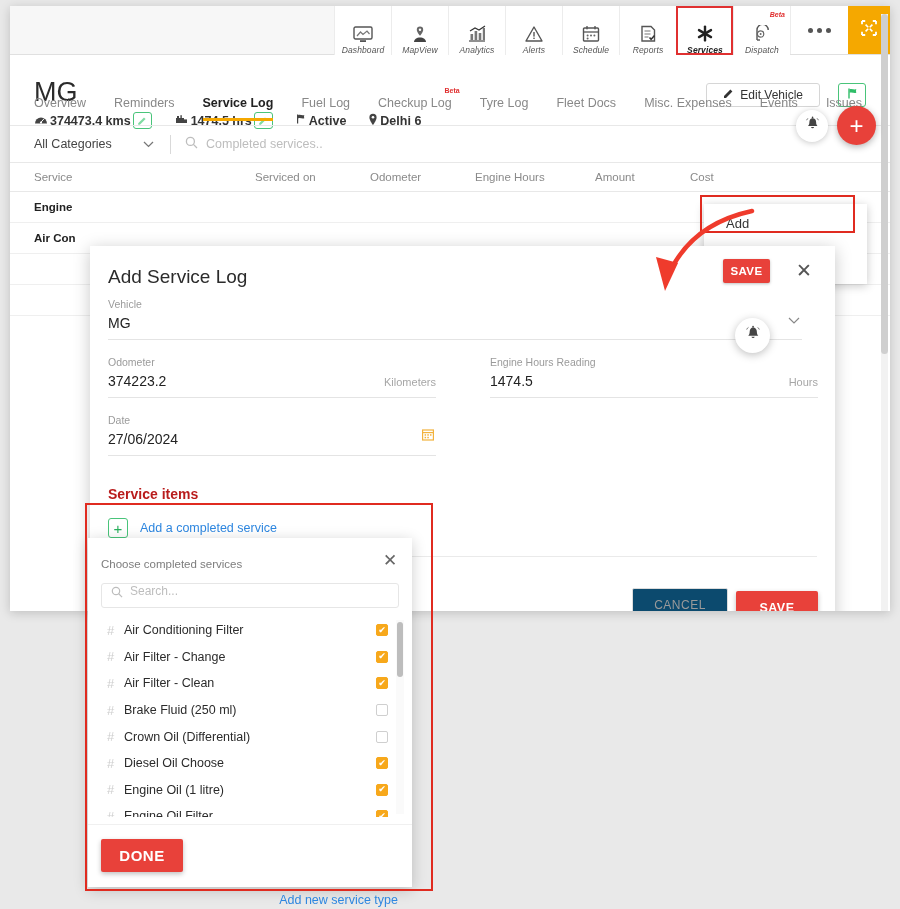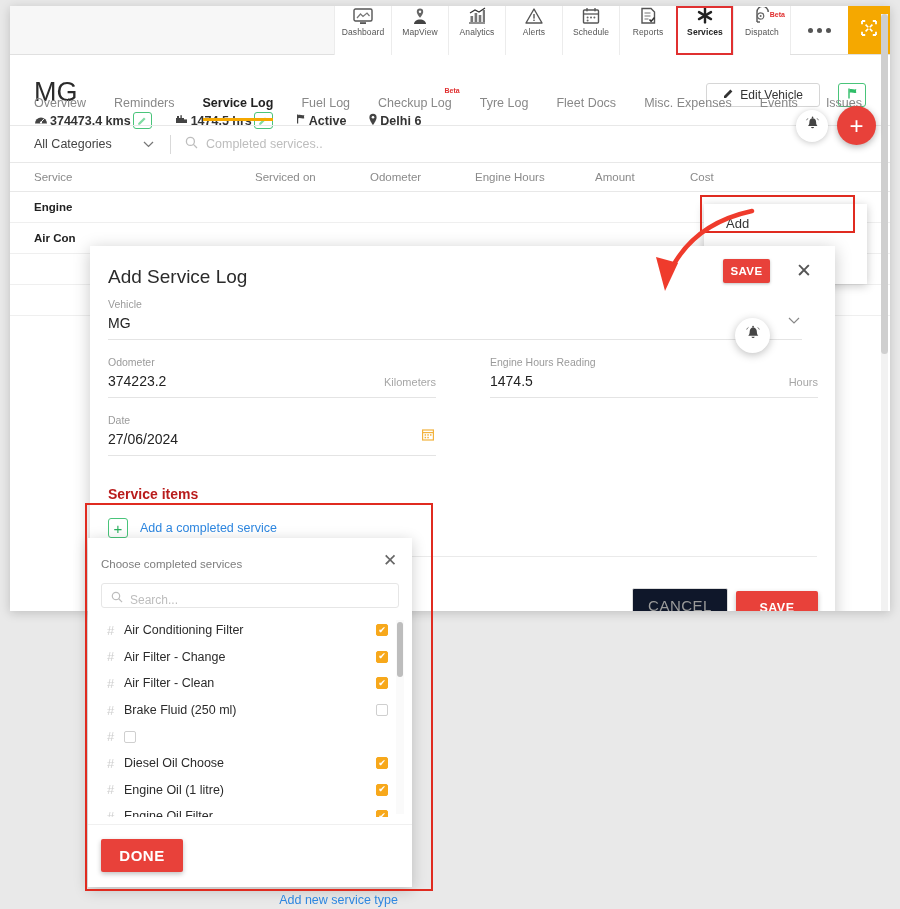--- a/index.html
+++ b/index.html
@@ -23,21 +23,21 @@
   
   .topnav {
     position: absolute; left: 0; top: 0; width: 880px; height: 49px;
     background: #f7f7f7; border-bottom: 1px solid #e0e0e0;
     display: flex; justify-content: flex-end; align-items: stretch;
   }
   .nav-item {
     width: 57px; height: 49px; background: #ffffff;
     border-left: 1px solid #ececec;
     display: flex; flex-direction: column; align-items: center;
-    justify-content: flex-start; gap: 2px; position: relative; cursor: pointer;
+    justify-content: flex-end; gap: 2px; position: relative; cursor: pointer; font-style: italic;
   }
   .nav-item .nav-label { font-size: 8.5px; color: #555; letter-spacing: .1px; }
   .nav-item .nav-ico { height: 19px; display: flex; align-items: flex-end; }
   .nav-item.active { outline: 2px solid #e03030; outline-offset: -2px; z-index: 3; }
   .nav-item.active .nav-label { color: #222; font-weight: bold; }
   .nav-beta {
     position: absolute; top: 5px; right: 5px;
     font-size: 7px; color: #e03030; font-weight: bold;
   }
   .nav-more { width: 58px; background:#fff; border-left:1px solid #ececec;
@@ -135,35 +135,35 @@
 
   .sec-title { position:absolute; left:18px; top:240px; font-size:14px; color:#b91c1c; font-weight:bold; }
   .add-svc-row { position:absolute; left:18px; top:272px; display:flex; align-items:center; gap:12px; }
   .plus-sq { width:20px;height:20px;border:1px solid #49c47a;border-radius:3px;background:#fff;
     display:flex;align-items:center;justify-content:center;color:#27b05c;font-size:15px;
     line-height:1;cursor:pointer;}
   .add-svc-link { font-size:12.5px; color:#2e87e0; cursor:pointer; }
   .modal-rule { position:absolute; left:18px; right:18px; top:310px; height:1px; background:#eaeaea; }
 
   .modal-cancel { position:absolute; left:542px; top:342px; width:96px;height:34px;border:1px solid #dcdcdc;
-    background:#0f172a; color:#9a9a9a; font-size:15px; letter-spacing:.5px; border-radius:2px;
+    background:#0c4a6e; color:#9a9a9a; font-size:12px; letter-spacing:.5px; border-radius:2px;
     display:flex;align-items:center;justify-content:center;cursor:pointer;}
   .modal-save2 { position:absolute; left:646px; top:345px; width:82px;height:34px;background:#e8413a;
     color:#fff; font-size:12.5px; font-weight:bold; letter-spacing:.5px; border-radius:2px;
     display:flex;align-items:center;justify-content:center;cursor:pointer;
     box-shadow:0 2px 5px rgba(0,0,0,.25);}
 
   
   .chooser { position:absolute; left:88px; top:538px; width:324px; height:349px;
     background:#fff; box-shadow:0 3px 14px rgba(0,0,0,.2); z-index:40; }
   .chooser-title { position:absolute; left:13px; top:20px; font-size:11.5px; color:#7d7d7d; }
   .chooser-close { position:absolute; right:12px; top:12px; width:20px;height:20px;
     display:flex;align-items:center;justify-content:center;color:#666;font-size:17px;cursor:pointer;}
   .chooser-search { position:absolute; left:13px; top:45px; width:298px; height:25px;
-    border:1px solid #e6e6e6; border-radius:3px; display:flex; align-items:flex-end; gap:7px;
+    border:1px solid #e6e6e6; border-radius:3px; display:flex; align-items:flex-start; gap:7px;
     padding-left:9px; cursor:text; }
   .chooser-search .ph { font-size:12px; color:#bdbdbd; }
   .svc-list { position:absolute; left:0; top:79px; width:324px; height:200px; overflow:hidden; }
   .svc-item { height:26.6px; display:flex; align-items:center; padding:0 24px 0 19px; cursor:pointer; }
   .svc-hash { color:#cfcfcf; font-size:13px; width:17px; }
   .svc-name { flex:1; font-size:12.5px; color:#2b2b2b; }
   .cbx { width:12px;height:12px;border:1px solid #cfcfcf;border-radius:2px;background:#fff;
      display:flex;align-items:center;justify-content:center; }
   .cbx.on { background:#f7a81b; border-color:#f7a81b; }
   .cbx.on::after { content:"✔"; color:#fff; font-size:9px; line-height:1; }
@@ -589,20 +589,21 @@
         <span class="svc-name">Air Filter - Clean</span>
         <span class="cbx on"></span>
       </div>
       <div class="svc-item">
         <span class="svc-hash">#</span>
         <span class="svc-name">Brake Fluid (250 ml)</span>
         <span class="cbx"></span>
       </div>
       <div class="svc-item">
         <span class="svc-hash">#</span>
+        <span class="svc-name">Crown Oil (Differential)</span>
         <span class="cbx"></span>
       </div>
       <div class="svc-item">
         <span class="svc-hash">#</span>
         <span class="svc-name">Diesel Oil Choose</span>
         <span class="cbx on"></span>
       </div>
       <div class="svc-item">
         <span class="svc-hash">#</span>
         <span class="svc-name">Engine Oil (1 litre)</span>

